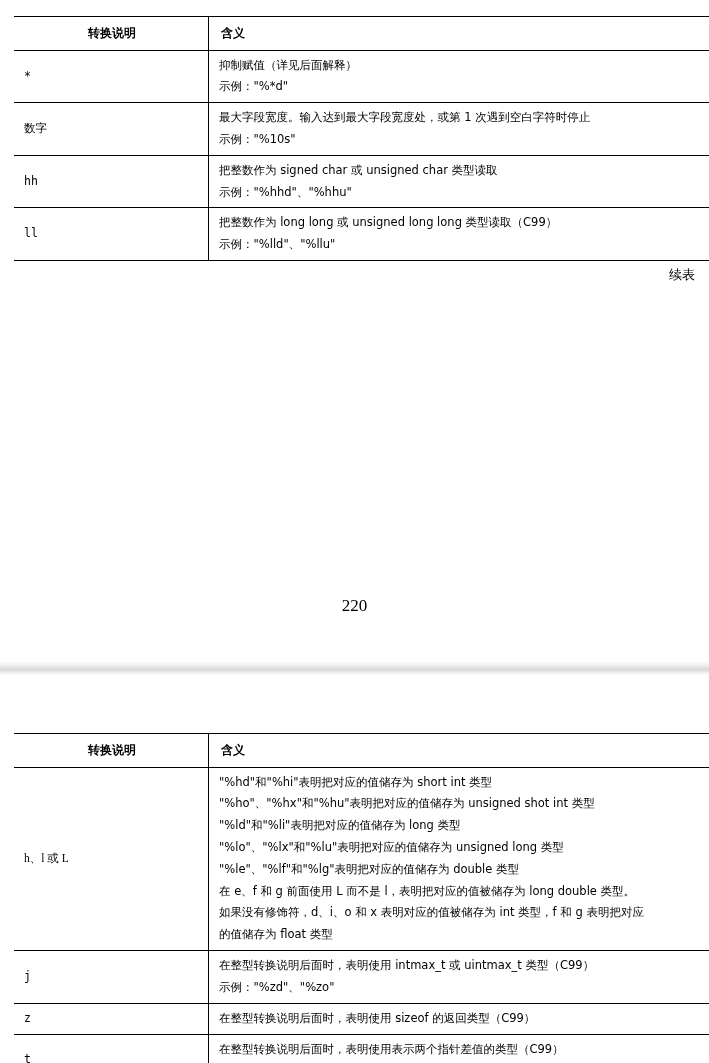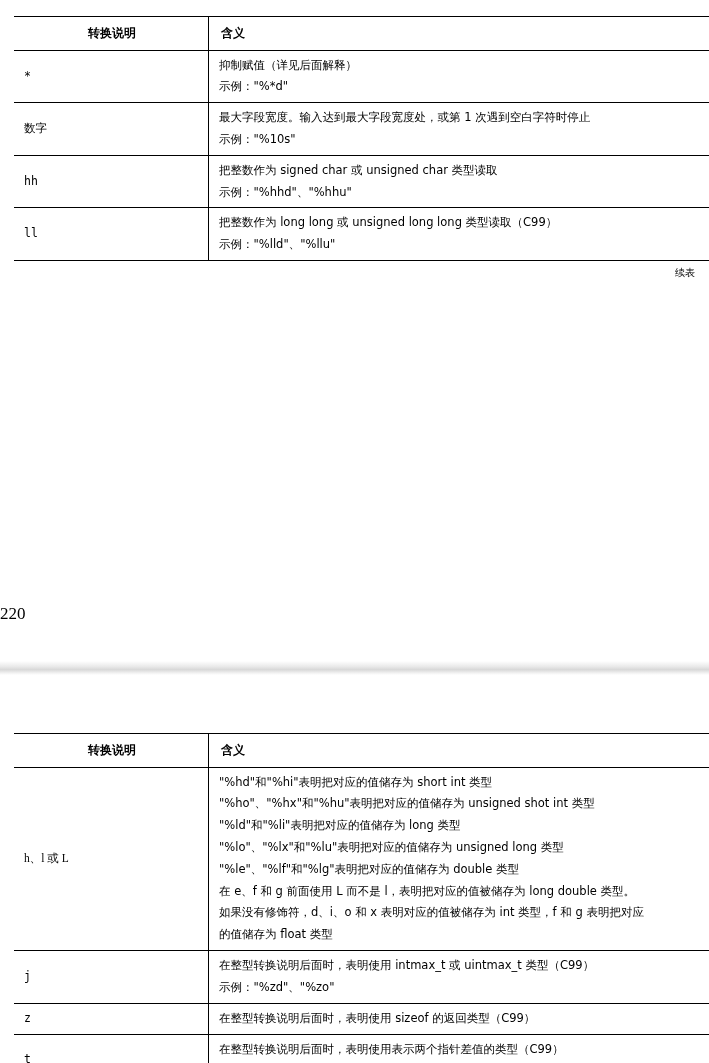--- a/index.html
+++ b/index.html
@@ -63,29 +63,28 @@
   }
   .left-label-cn {
     font-family: Liberation Serif, serif;
     font-size: 11.5px;
     padding-left: 18px;
   }
   .continued {
     position: absolute;
     right: 14px;
     font-family: Liberation Mono, monospace;
-    font-size: 10px;
+    font-size: 13px;
   }
   .page-number {
     position: absolute;
     width: 709px;
-    text-align: left;
+    text-align: center;
     font-family: "Liberation Serif", serif;
     font-size: 17px;
-    margin-top: 8px;
   }
   .page-sep {
     position: absolute;
     left: 0;
     width: 709px;
     height: 14px;
     background: linear-gradient(to bottom, #ffffff 0%, #e9e9e9 40%, #d8d8d8 62%, #f2f2f2 86%, #ffffff 100%);
   }
 </style>
 </head>

